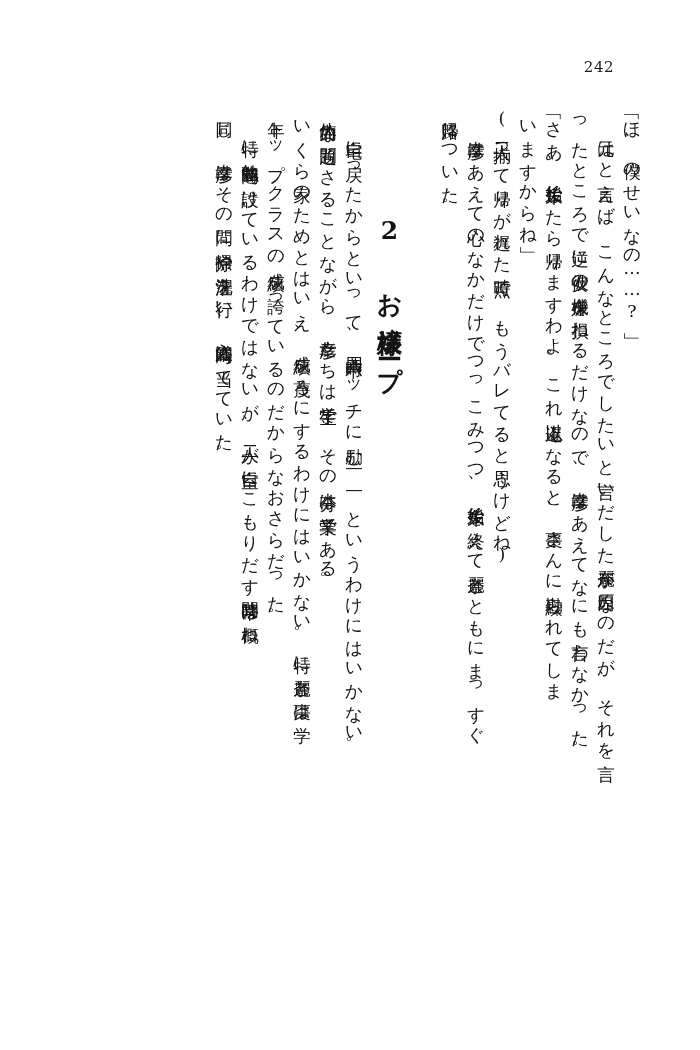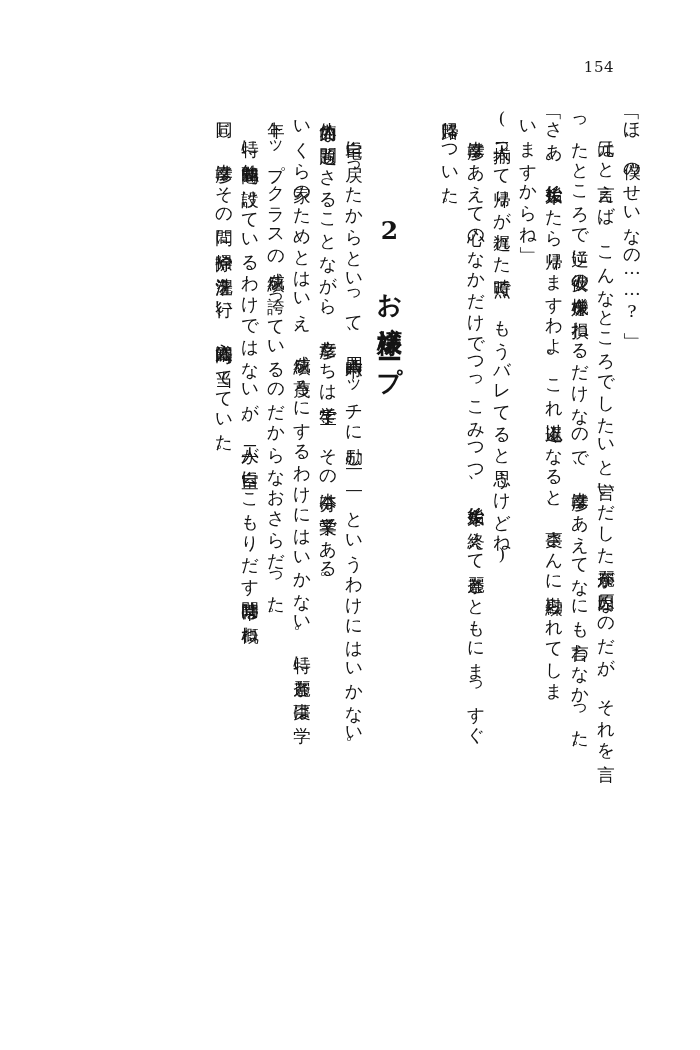--- a/index.html
+++ b/index.html
@@ -74,21 +74,21 @@
 
   .col.gap {
     width: 30px;
   }
 </style>
 </head>
 <body>
 
 <div id="page">
 
-  <div id="page-number">154</div>
+  <div id="page-number">242</div>
 
   <div id="body-text">
 
     <div class="col">「ほ、僕のせいなの……?」</div>
     <div class="col">　元はと言えば、こんなところでしたいと言いだした麗奈が原因なのだが、それを言</div>
     <div class="col">ったところで逆に彼女の機嫌を損ねるだけなので、幸彦はあえてなにも言わなかった。</div>
     <div class="col">「さあ、後始末したら帰りますわよ。これ以上遅くなると、棗さんに勘繰られてしま</div>
     <div class="col">いますからね」</div>
     <div class="col">(二人揃って帰りが遅れた時点で、もうバレてると思うけどね)</div>
     <div class="col">　幸彦はあえて心のなかだけでつっこみつつ、後始末を終えて麗奈とともにまっすぐ</div>

